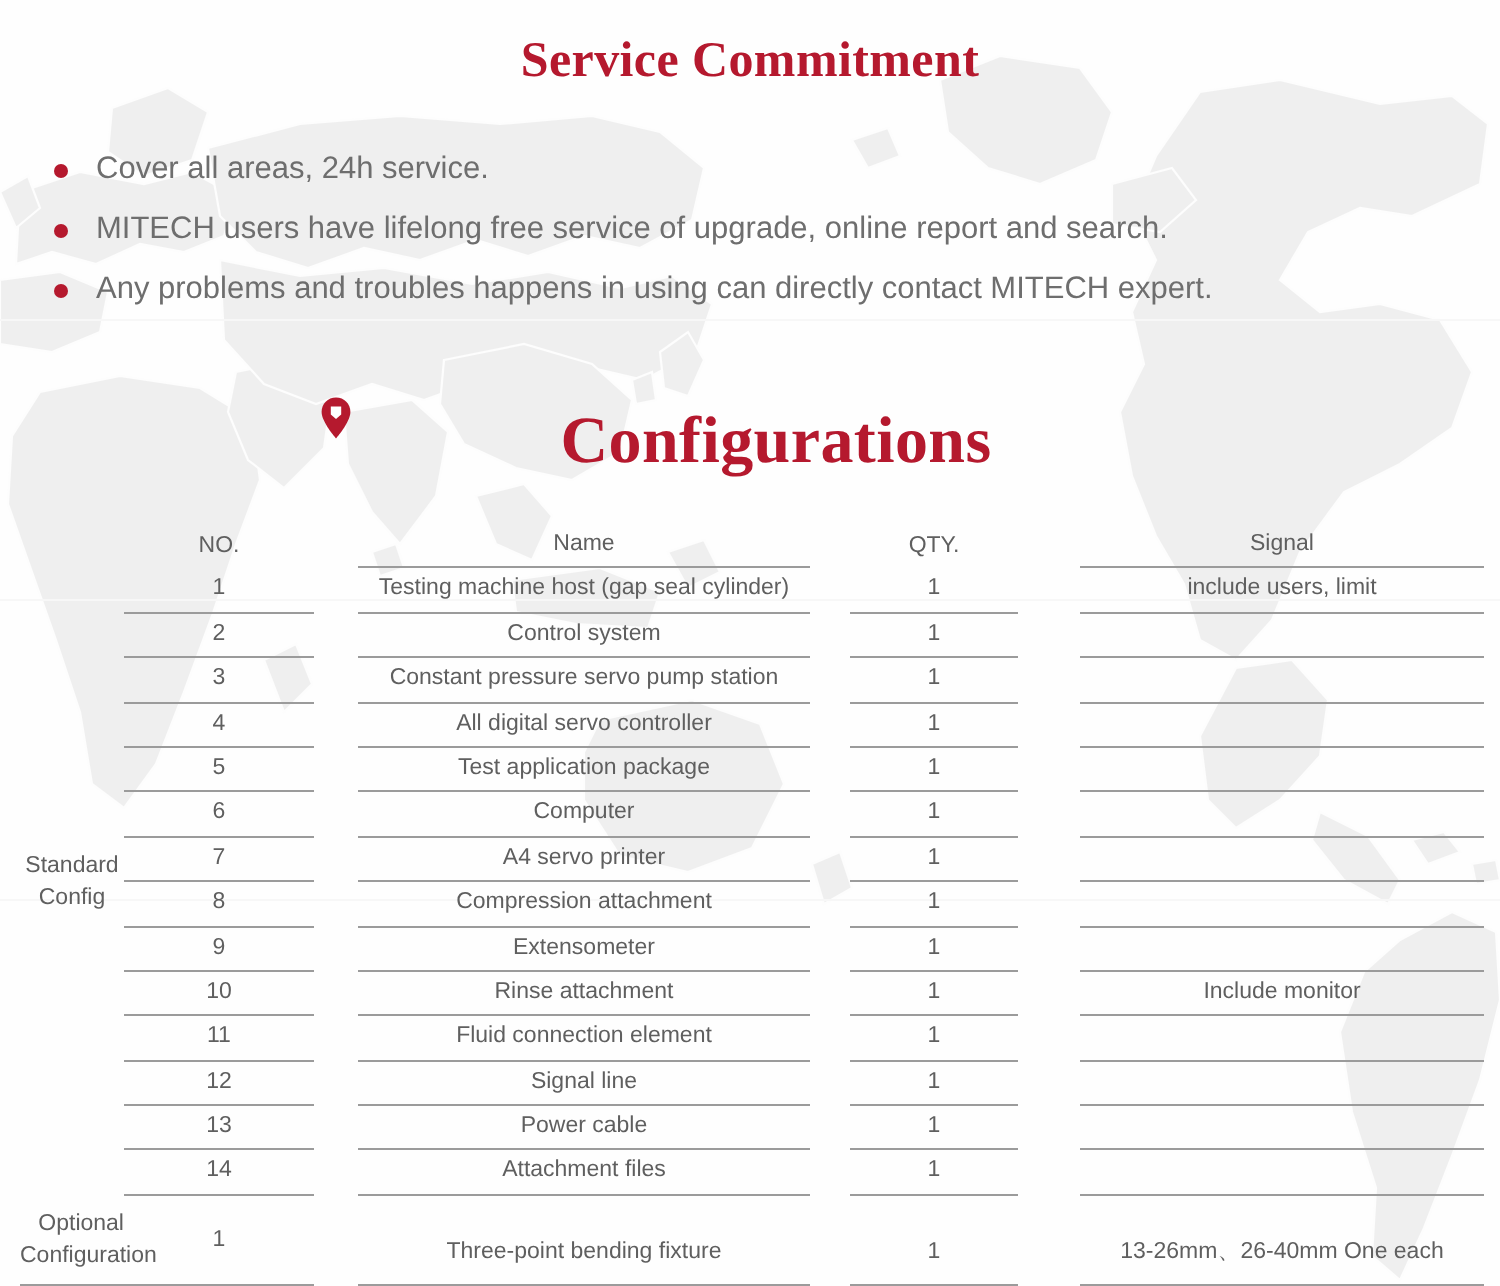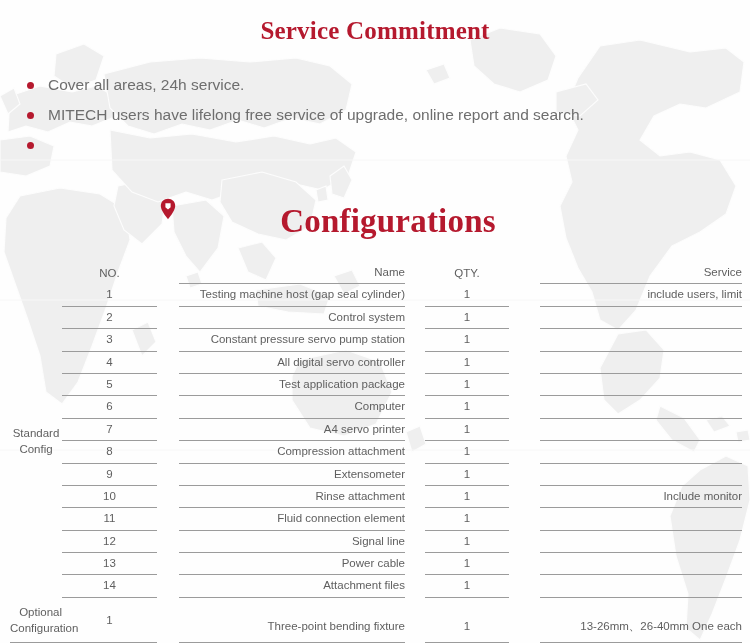--- a/index.html
+++ b/index.html
@@ -121,21 +121,21 @@
 
   .cell-inner {
     display: block;
     height: 21.4px;
     line-height: 21.4px;
     overflow: hidden;
     white-space: nowrap;
   }
   .ul { border-bottom: 1px solid #9b9b9b; }
   .ctr { text-align: center; }
-  .lft { text-align: right; }
+  .lft { text-align: center; }
   .hdr .cell-inner { line-height: 20px; }
 
   td.grp {
     text-align: center;
     vertical-align: middle;
     font-size: 11.5px;
     line-height: 16px;
     color: #5f5f5f;
     margin-left: 12px;
   }
@@ -237,20 +237,21 @@
       <div class="bullet-row">
         <span class="bullet-dot"></span>
         <span>Cover all areas, 24h service.</span>
       </div>
       <div class="bullet-row">
         <span class="bullet-dot"></span>
         <span>MITECH users have lifelong free service of upgrade, online report and search.</span>
       </div>
       <div class="bullet-row">
         <span class="bullet-dot"></span>
+        <span>Any problems and troubles happens in using can directly contact MITECH expert.</span>
       </div>
     </div>
 
     <div class="heading" id="title-config">Configurations</div>
 
     <div id="config-table">
       <table class="cfg">
         <colgroup>
           <col class="c-gap0">
             <col class="c-group">
@@ -275,21 +276,21 @@
               <td></td>
               <td>
                 <span class="cell-inner lft ul">Name</span>
               </td>
               <td></td>
               <td>
                 <span class="cell-inner ctr">QTY.</span>
               </td>
               <td></td>
               <td>
-                <span class="cell-inner lft ul">Service</span>
+                <span class="cell-inner lft ul">Signal</span>
               </td>
               <td></td>
             </tr>
             <tr>
               <td></td>
               <td class="grp" rowspan="14">
                 <span class="grp-lines">
                   <span>Standard</span>
                   <span>Config</span>
                 </span>

